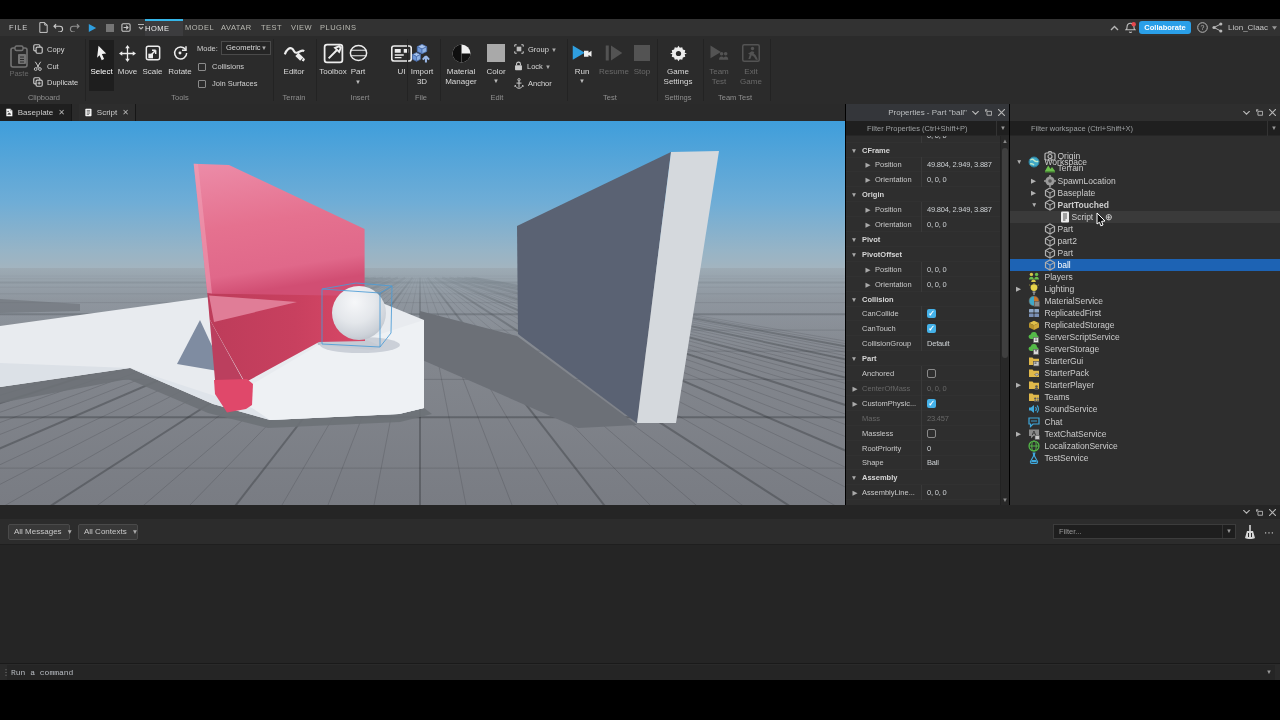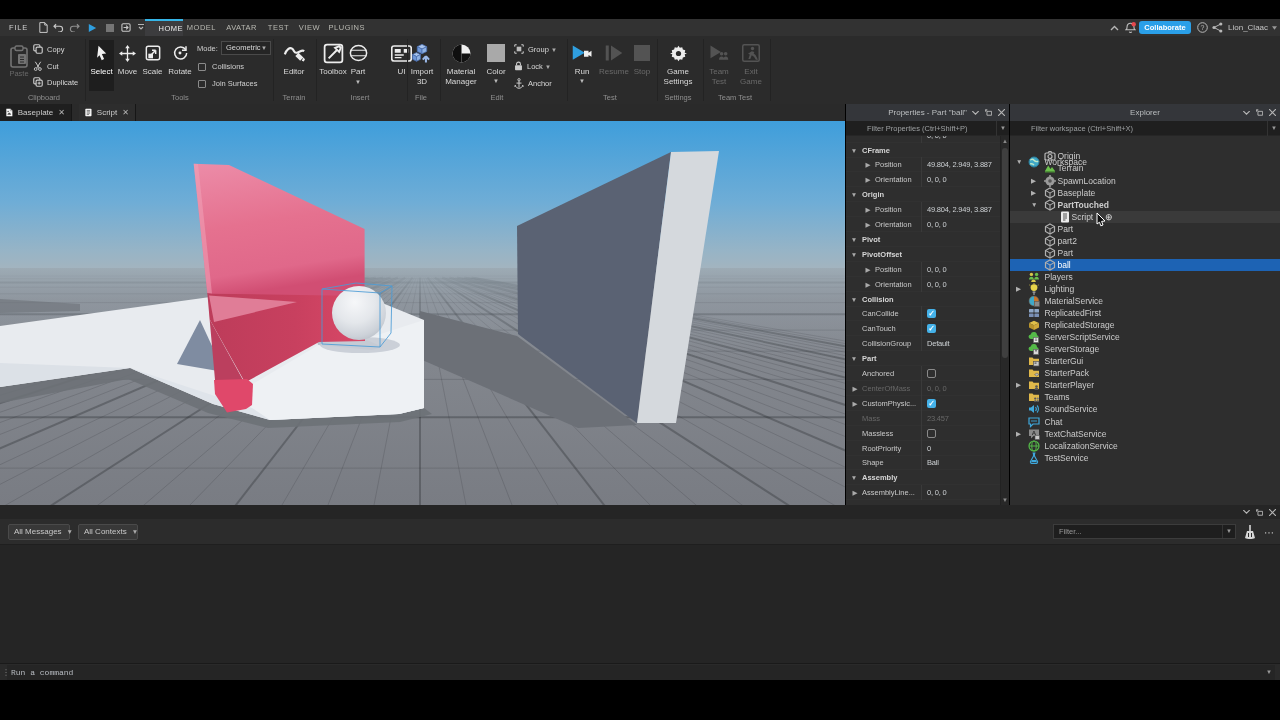--- a/index.html
+++ b/index.html
@@ -1,21 +1,21 @@
 <!DOCTYPE html>
 <html><head><meta charset="utf-8">
 <style>
 html,body{margin:0;padding:0;width:1280px;height:720px;background:#000;overflow:hidden}
 *{box-sizing:border-box}
 body{font-family:"Liberation Sans",sans-serif;-webkit-font-smoothing:antialiased}
 .abs{position:absolute}
 #stage{position:relative;width:1280px;height:720px;background:#000}
 
 #menubar{left:0;top:19px;width:1280px;height:17px;background:#323232;color:#c5c5c5;font-size:7.5px}
-.mtab{position:absolute;top:0;height:17px;line-height:17px;text-align:right;color:#b9b9b2;font-size:7.5px;letter-spacing:.5px}
+.mtab{position:absolute;top:0;height:17px;line-height:17px;text-align:left;color:#b9b9b2;font-size:7.5px;letter-spacing:.5px}
 .mtab.active{background:#3c3c3e;color:#ececec;border-top:2px solid #35b5e8;line-height:15px}
 .mico{position:absolute;top:1px;height:15px;display:flex;align-items:center;justify-content:center}
 
 #ribbon{left:0;top:36px;width:1280px;height:68px;background:#2b2b2b;color:#d6d6d6}
 .rsep{position:absolute;top:3px;width:1px;height:62px;background:#232323}
 .rlabel{position:absolute;top:57px;height:11px;font-size:7.5px;color:#8f8f8f;text-align:center;width:90px}
 .rbig{position:absolute;top:4px;width:46px;text-align:center;font-size:8px;color:#dadada}
 .rbig .ric{height:26px;display:flex;align-items:center;justify-content:center}
 .rbig .rtx{margin-top:1px;line-height:9.5px;font-size:8px;white-space:nowrap}
 .dis{color:#6a6a6a !important}
@@ -683,21 +683,20 @@
           <span class="pv" style="width:78px">0, 0, 0</span>
         </div>
       </div>
 <div style="position:absolute;right:0;top:32px;width:9px;height:369px;background:#282828;border-left:1px solid #222">
 <div style="position:absolute;top:2px;left:1px;font-size:6px;color:#888">▲</div>
 <div style="position:absolute;top:12px;left:1px;width:6px;height:210px;background:#3f3f3f;border-radius:3px"></div>
 <div style="position:absolute;bottom:2px;left:1px;font-size:6px;color:#888">▼</div>
       </div>
     </div>
   <div class="abs panel" id="explorer">
-      <div class="ptitle">Explorer</div>
 <div class="pticons">
         <svg width="7" height="4" viewBox="0 0 8 5">
           <path d="M0 0l4 4 4-4" fill="none" stroke="#b5b5b5" stroke-width="1.4"></path>
         </svg>
         <svg width="7" height="7" viewBox="0 0 9 8">
           <path d="M2.5 2.5h6v5h-6zM2.5 2.5 .5 .5M.5 3V.5H3" fill="none" stroke="#b5b5b5" stroke-width="1.2"></path>
         </svg>
         <svg width="7" height="7" viewBox="0 0 8 8">
           <path d="M0 0l8 8M8 0 0 8" stroke="#b5b5b5" stroke-width="1.3"></path>
         </svg>

